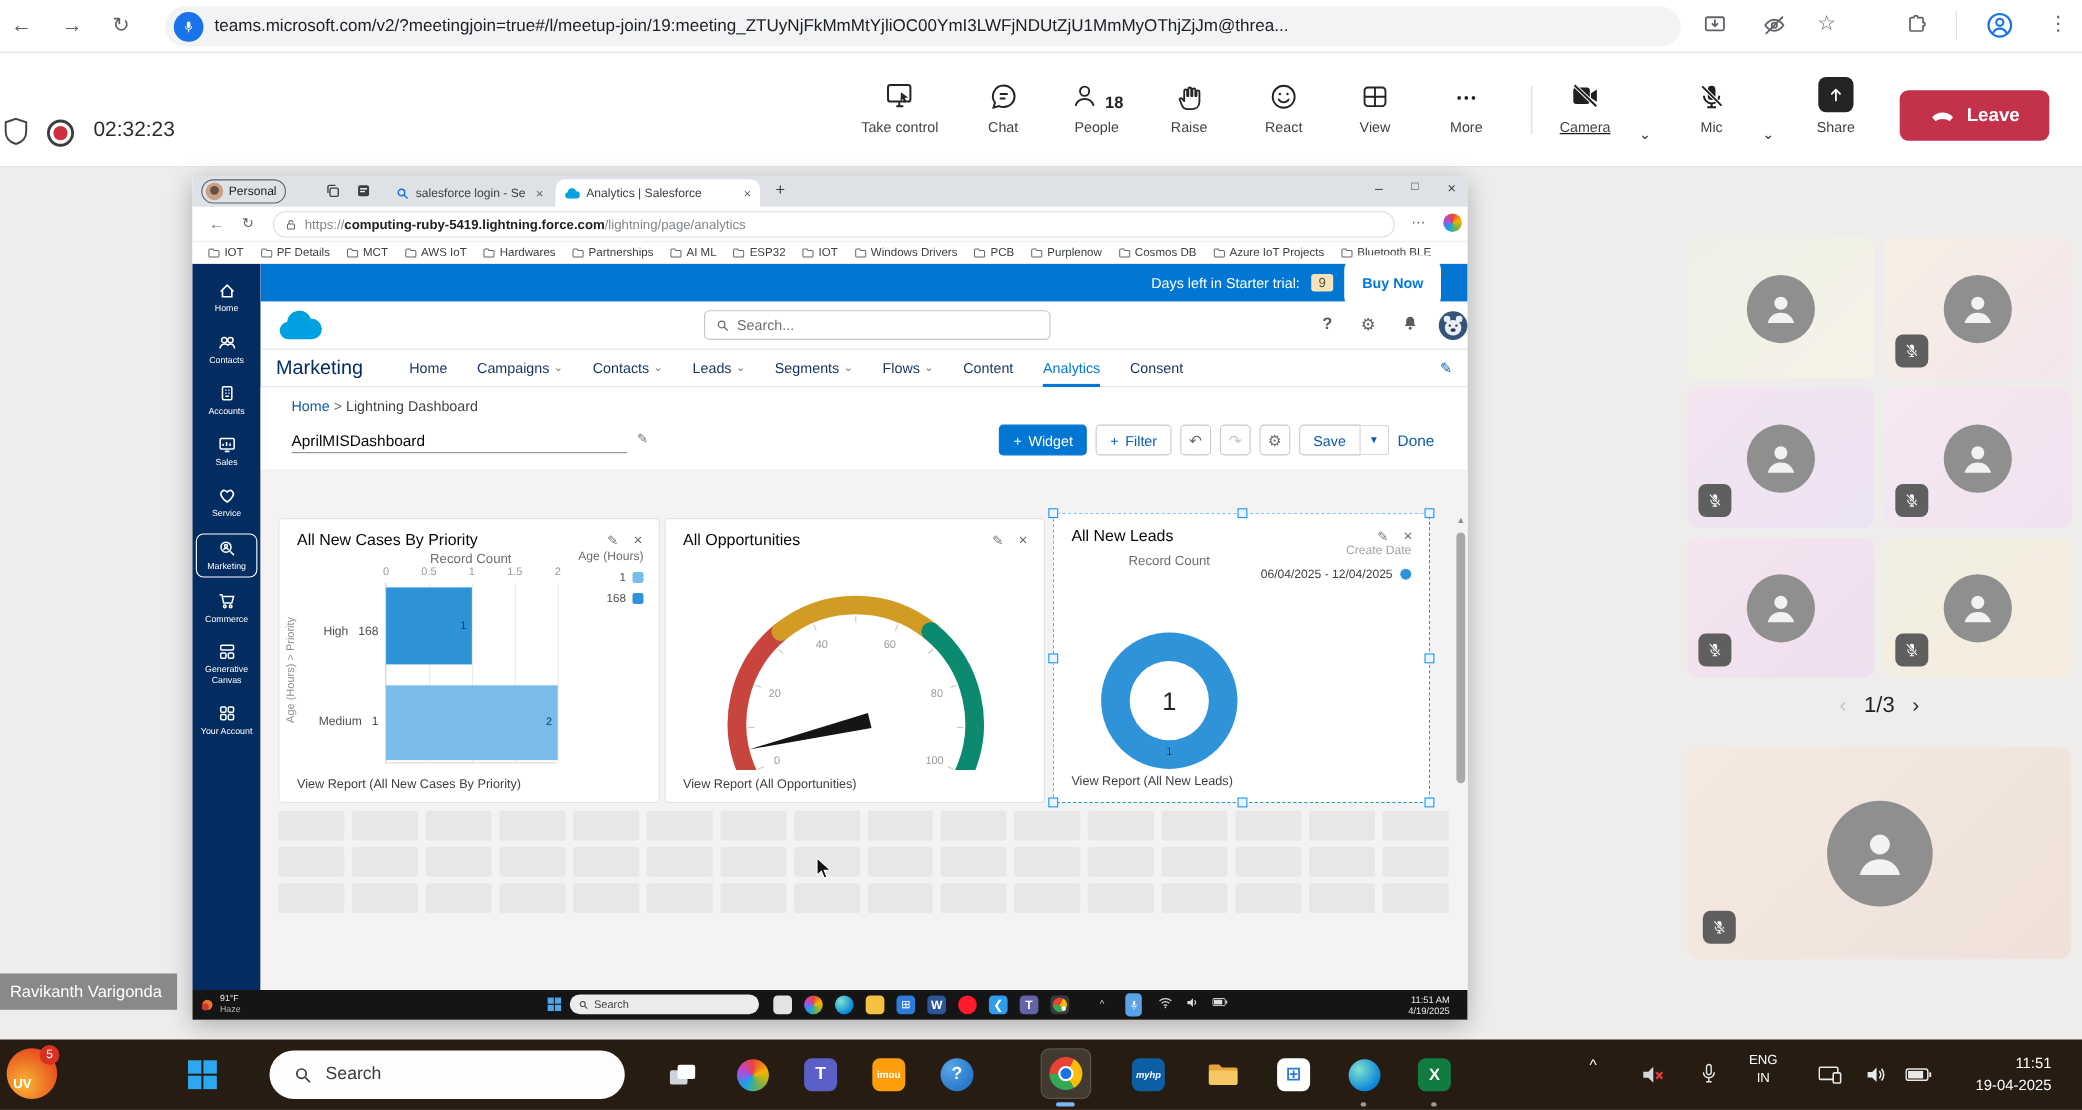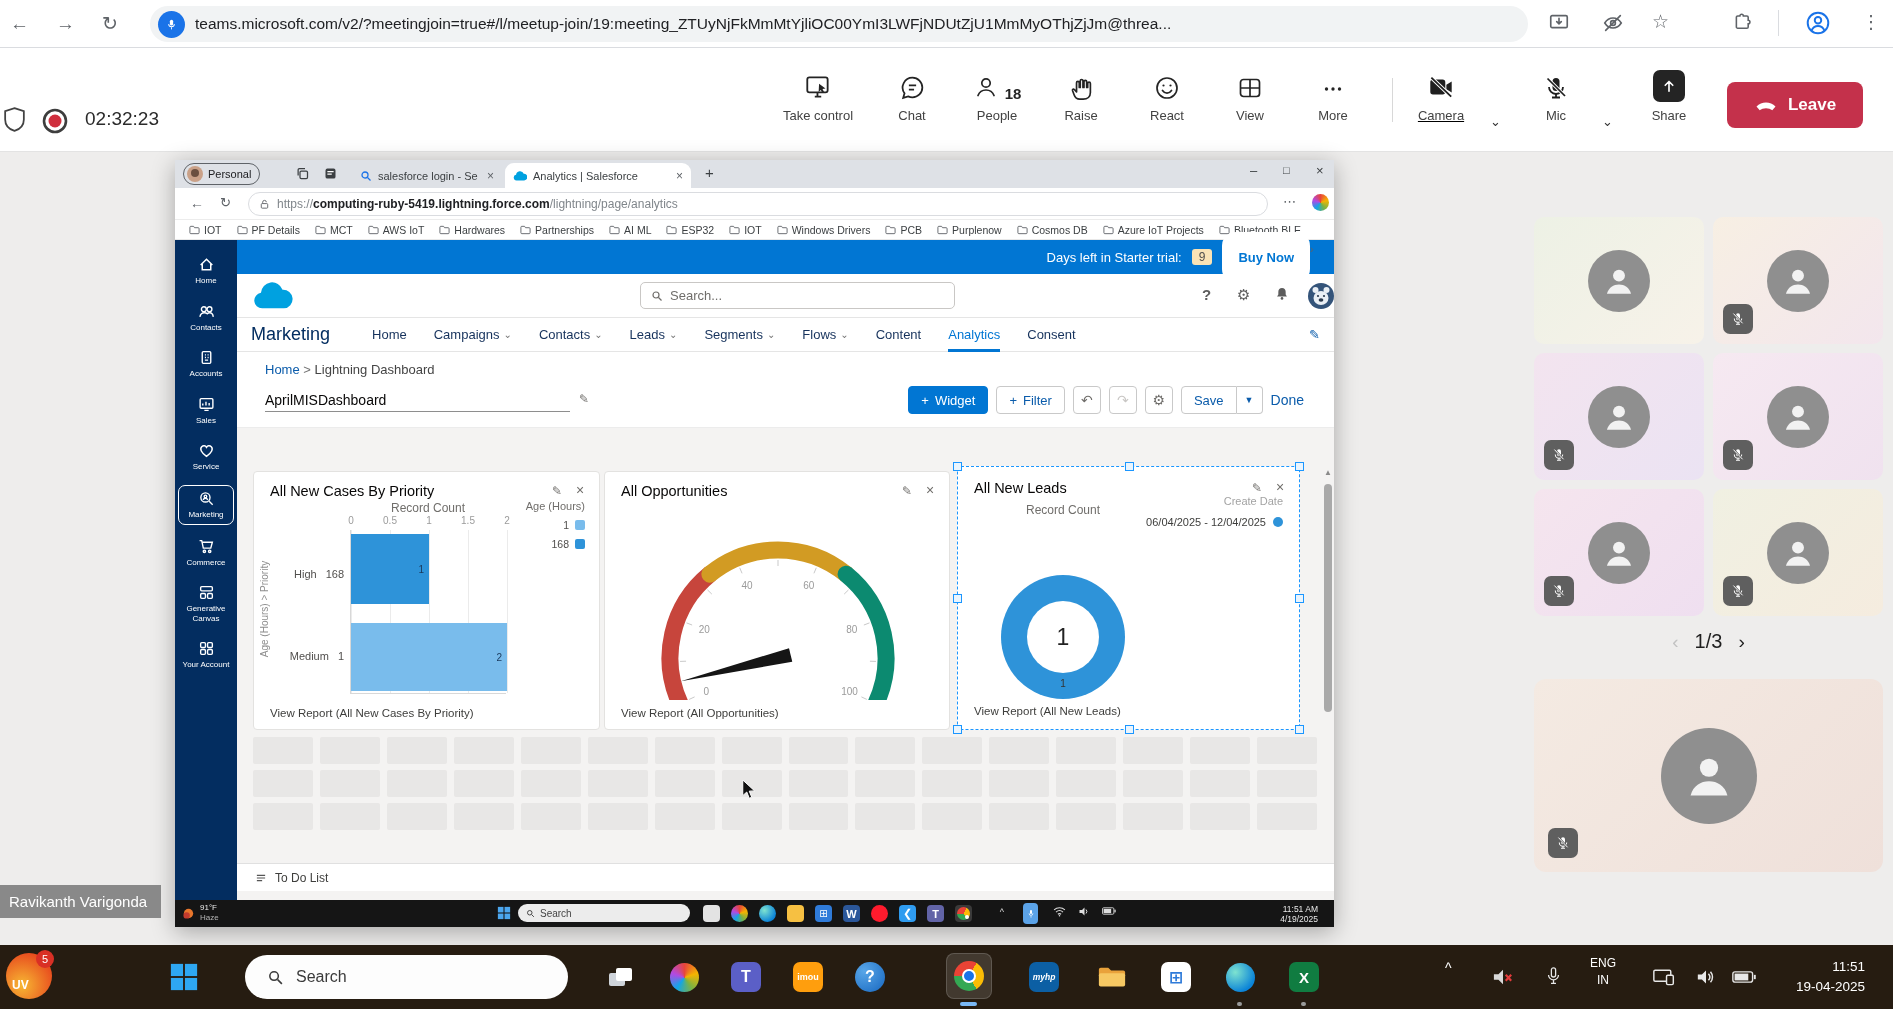--- a/index.html
+++ b/index.html
@@ -900,26 +900,20 @@
               <div></div>
               <div></div>
               <div></div>
               <div></div>
             </div>
 
           <svg class="abs" style="left:503px; top:428px; z-index:3;" width="18" height="20" viewBox="0 0 12 16">
             <polygon points="1,0 1,12.5 4.2,9.6 6.2,14.6 8.2,13.8 6.2,8.9 10.5,8.7" fill="#111" stroke="#fff" stroke-width="0.8"></polygon>
           </svg>
 
-          <div class="todobar">
-            <svg width="12" height="12" viewBox="0 0 16 16" fill="none" stroke="#555" stroke-width="1.6">
-                <path d="M2.5 4.5h11M2.5 8h11M2.5 11.5h7"></path>
-              </svg>
-            <span>To Do List</span>
-          </div>
 
           <div class="dscroll">
             <div class="ar">▲</div>
             <div class="th"></div>
           </div>
         </div>
       </div>
     </div>
 
     <div class="itb">

